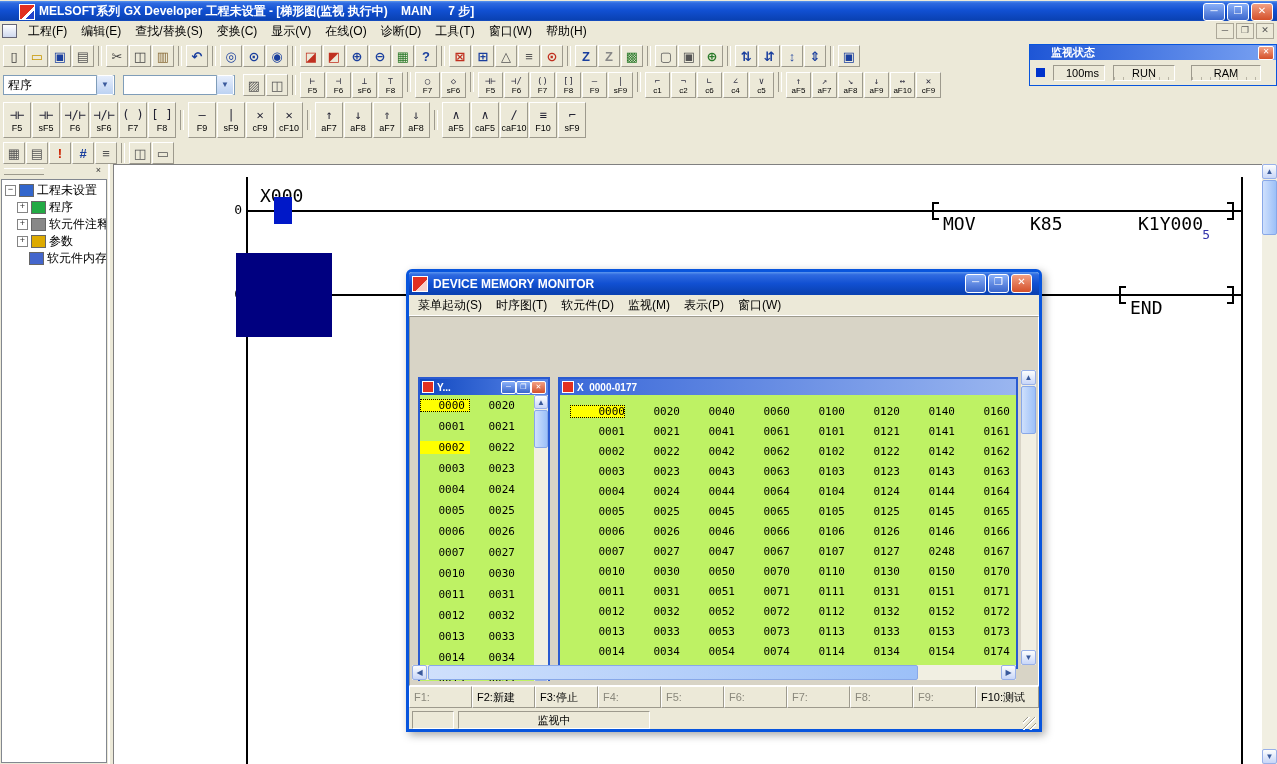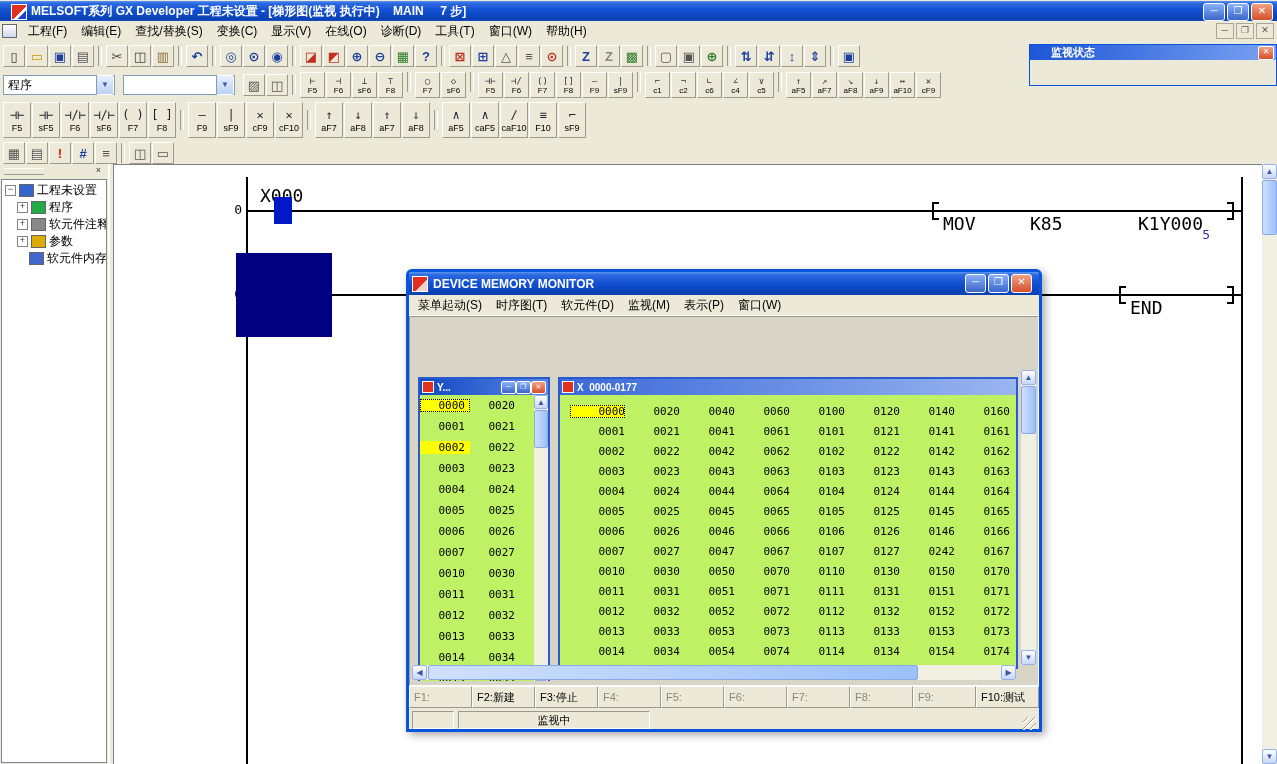--- a/index.html
+++ b/index.html
@@ -2,21 +2,21 @@
 <html><head>
 <meta charset="utf-8">
 <style>
   html,body{margin:0;padding:0;background:#777;}
   .screen{position:relative;width:1277px;height:764px;background:#ece9d8;overflow:hidden;
     font-family:"Liberation Sans","DejaVu Sans",sans-serif;font-size:12px;color:#000;}
 
   
   .titlebar{position:absolute;left:0;top:1px;width:100%;height:21px;box-sizing:border-box;
     background:linear-gradient(180deg,#5a96f0 0%,#2f6ae0 10%,#1150d2 45%,#0a42b4 88%,#2158c8 100%);
-    display:flex;align-items:center;padding-left:11px;color:#fff;}
+    display:flex;align-items:center;padding-left:19px;color:#fff;}
   .appicon{width:14px;height:14px;border:1px solid #fff;margin-right:4px;flex:none;
     background:linear-gradient(135deg,#e23020 0 55%,#fff 55% 70%,#2244cc 70%);}
   .titletext{font-weight:bold;font-size:12px;white-space:pre;overflow:hidden;flex:1;}
   .winbtns{display:flex;gap:2px;margin:0 4px;flex:none;}
   .wbtn{width:20px;height:16px;border:1px solid #fff;border-radius:3px;color:#fff;font-size:10px;
     line-height:14px;text-align:center;background:linear-gradient(180deg,#8ab0f8,#3a66cc);}
   .wbtn.close{background:linear-gradient(180deg,#f2a083,#d4502a);}
 
   
   .menubar{position:absolute;left:0;top:21px;width:100%;height:20px;background:#ece9d8;
@@ -506,20 +506,26 @@
       <div class="tbtn">
         <div class="glyph" style="color: rgb(85, 85, 85);">▭</div>
       </div>
     </div>
 
   <div class="monstat">
     <div class="mtitle">
       <span>监视状态</span>
       <div class="mclose">✕</div>
     </div>
+    <div class="mbody">
+      <div class="bluedot"></div>
+      <div class="inset" style="width:52px;">100ms</div>
+      <div class="meter" style="width:62px;">RUN</div>
+      <div class="meter" style="width:70px;margin-left:8px;">RAM</div>
+    </div>
   </div>
 
   <div class="sidepanel">
     <div class="sphead">
       <div class="spgrip"></div>
       <div class="spclose">×</div>
     </div>
     <div class="tree">
       <div class="trow">
         <div class="texp">−</div>
@@ -752,21 +758,21 @@
                 <div class="xcell">0146</div>
                 <div class="xcell">0166</div>
               </div>
               <div class="xrow">
                 <div class="xcell">0007</div>
                 <div class="xcell">0027</div>
                 <div class="xcell">0047</div>
                 <div class="xcell">0067</div>
                 <div class="xcell">0107</div>
                 <div class="xcell">0127</div>
-                <div class="xcell">0242</div>
+                <div class="xcell">0248</div>
                 <div class="xcell">0167</div>
               </div>
               <div class="xrow">
                 <div class="xcell">0010</div>
                 <div class="xcell">0030</div>
                 <div class="xcell">0050</div>
                 <div class="xcell">0070</div>
                 <div class="xcell">0110</div>
                 <div class="xcell">0130</div>
                 <div class="xcell">0150</div>

